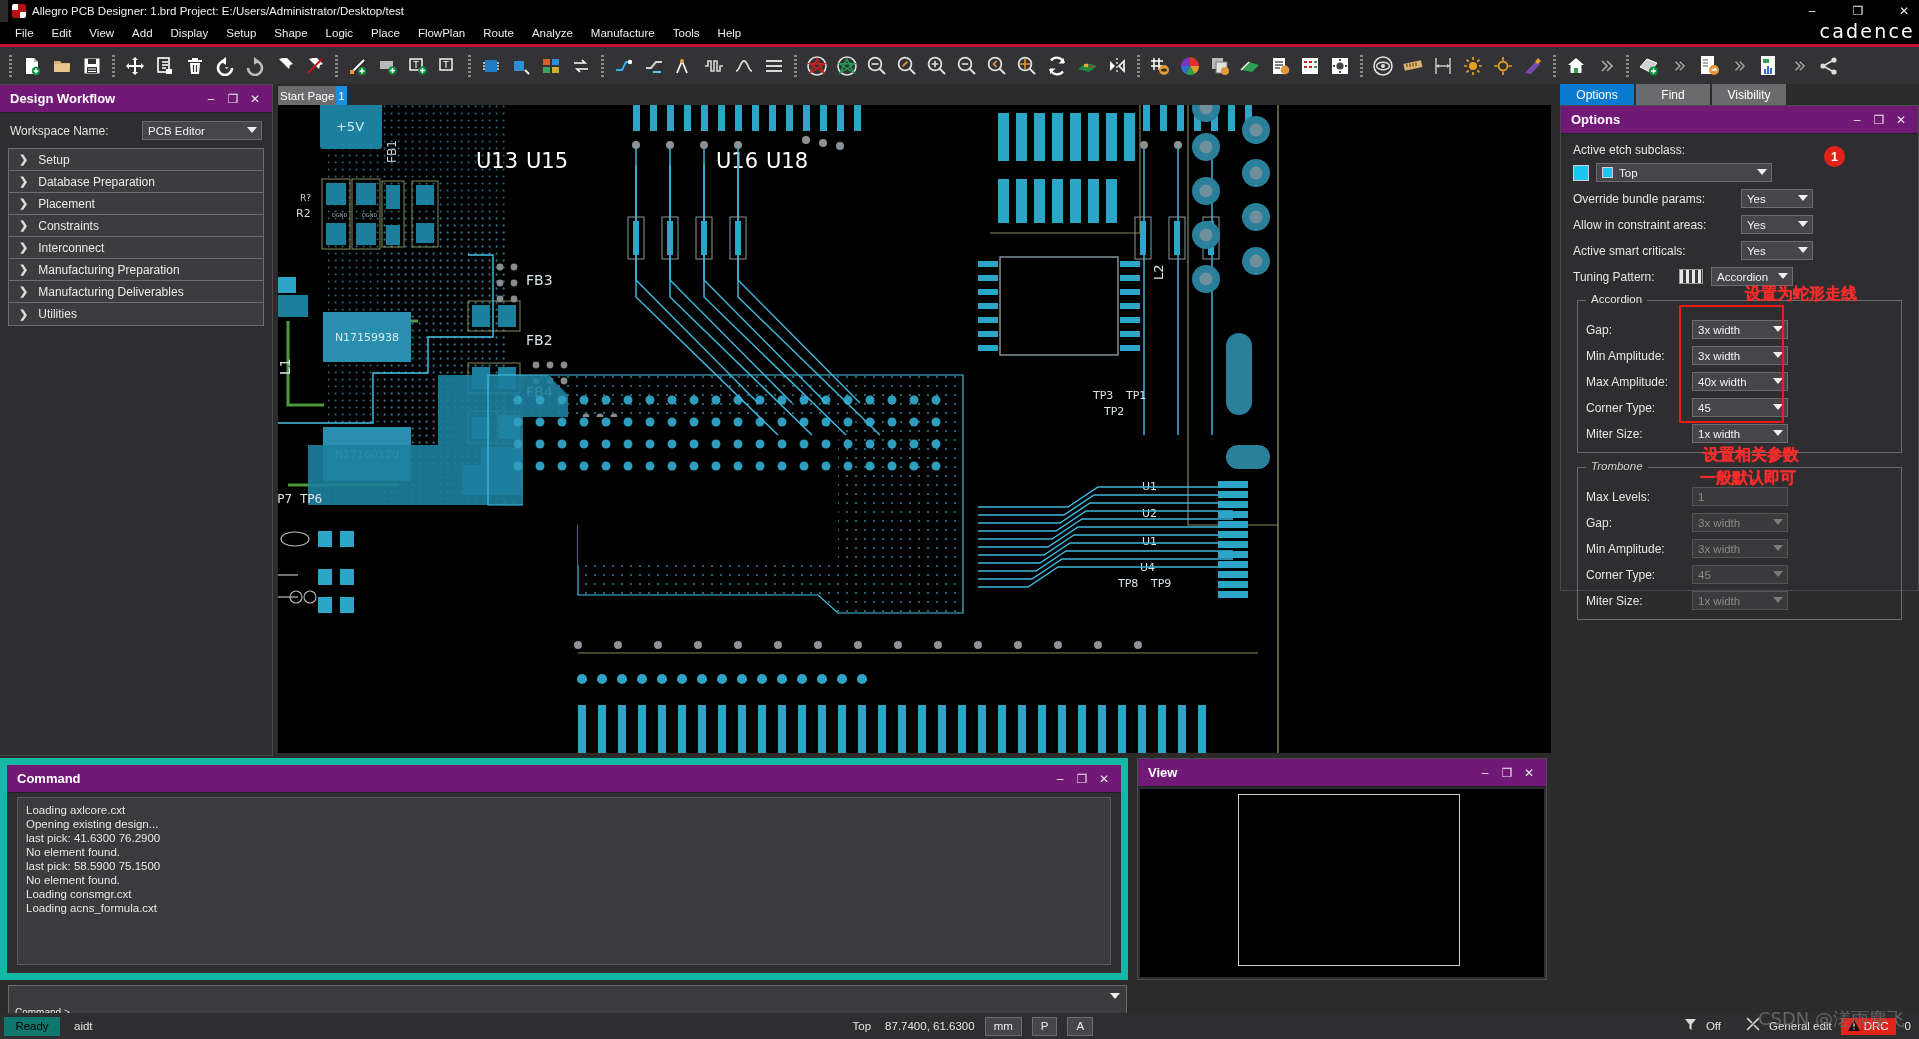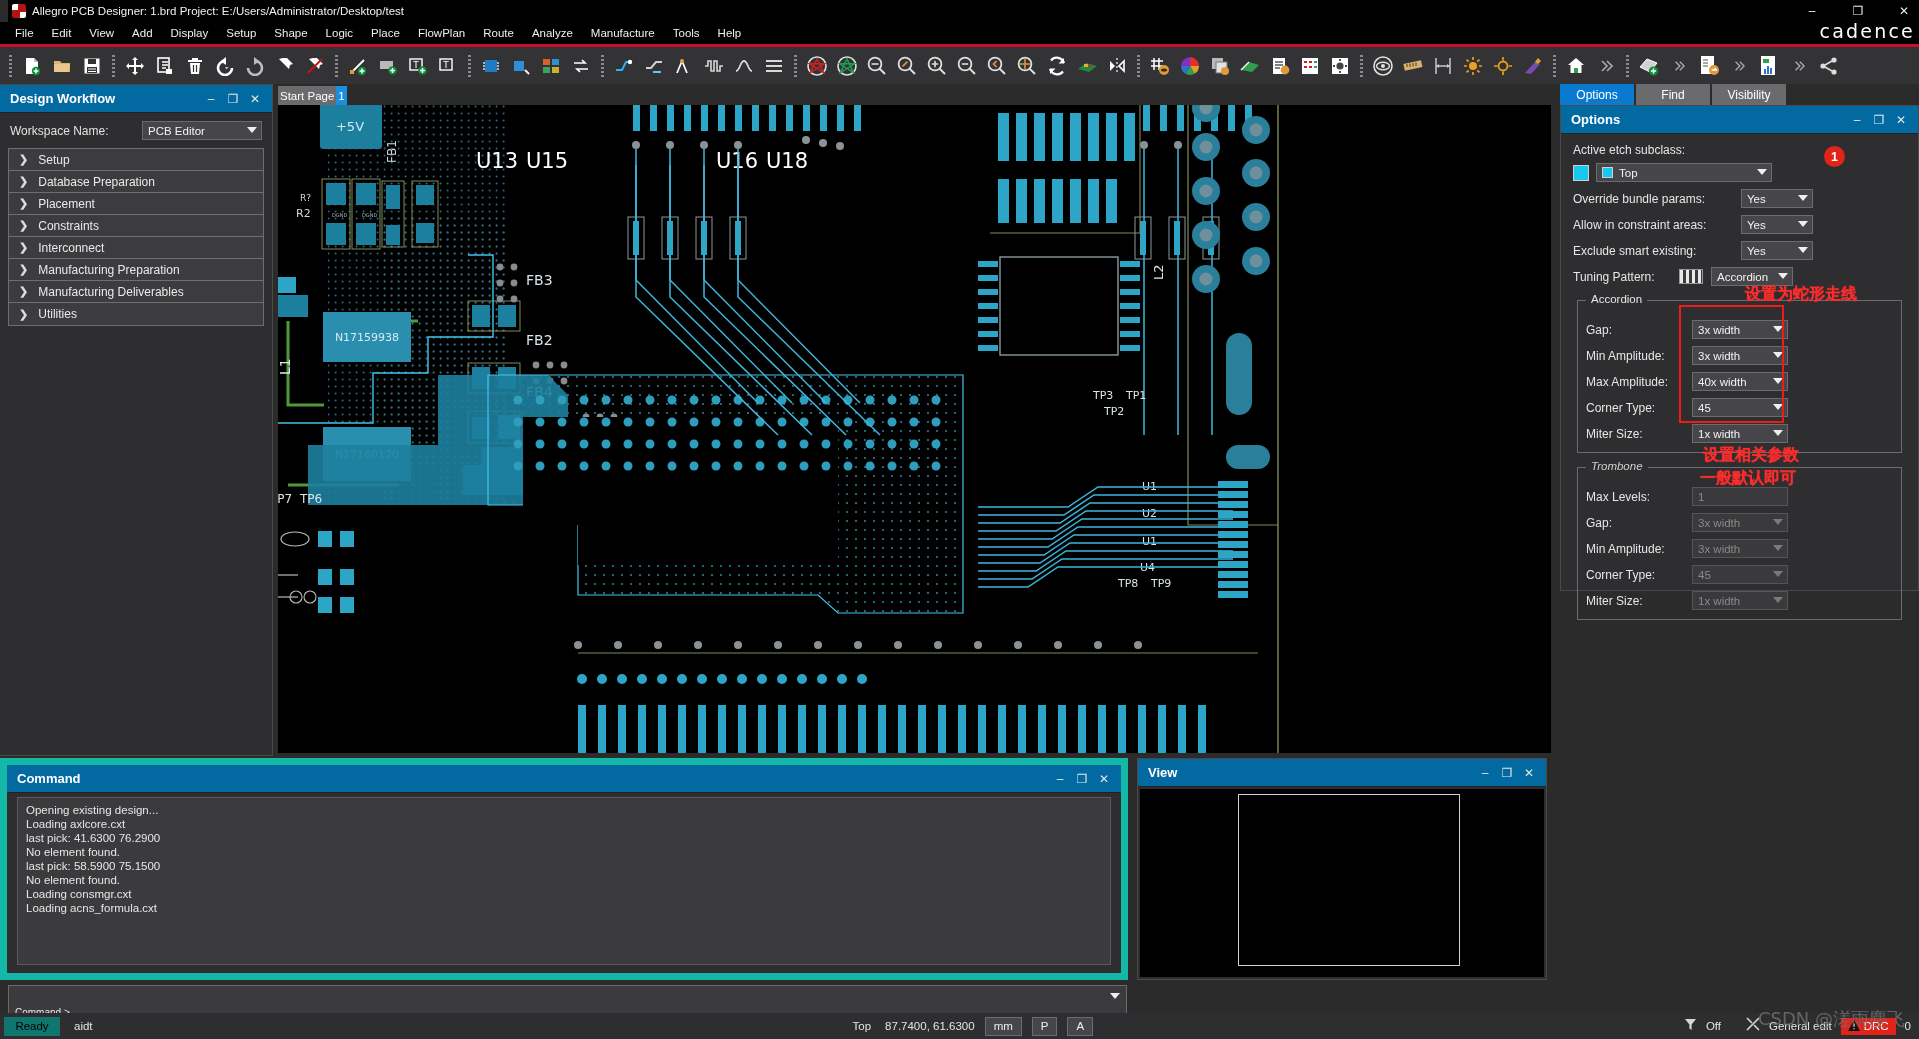--- a/index.html
+++ b/index.html
@@ -58,21 +58,21 @@
   .tb-item svg{ display:block; }
   .tb-sep{ width:3px;height:22px;margin:0 5px;
     background:repeating-linear-gradient(to bottom,#8b8b8b 0 2px,transparent 2px 4px);}
 
   
   .lpanel{
     position:absolute; left:0; top:84px; width:273px; height:672px;
     background:#2e2e30; border:1px solid #4a4a4d; border-left:none;
   }
   .panel-head{
-    height:28px; background:#0369a1; display:flex; align-items:center;
+    height:28px; background:#701a75; display:flex; align-items:center;
     padding:0 6px 0 10px; border-bottom:1px solid #222;
   }
   .panel-head .ph-title{ font-size:13px; font-weight:bold; color:#fff; flex:1; }
   .phbtn{ width:22px;height:20px;display:flex;align-items:center;justify-content:center;
     color:#e6e6e6;font-size:12px;}
 
   .ws-row{ display:flex; align-items:center; padding:8px 10px 6px 10px; }
   .ws-label{ font-size:12px; color:#e2e2e2; }
   .ws-select{
     margin-left:auto; width:120px; height:19px; background:#46464a;
@@ -1187,22 +1187,22 @@
   </div>
 
   <div class="cmdpanel">
     <div class="panel-head">
       <span class="ph-title">Command</span>
       <span class="phbtn">–</span>
       <span class="phbtn">❐</span>
       <span class="phbtn">✕</span>
     </div>
     <div class="cmd-body">
+      <div class="cmd-line">Loading axlcore.cxt</div>
       <div class="cmd-line">Opening existing design...</div>
-      <div class="cmd-line">Loading axlcore.cxt</div>
       <div class="cmd-line">last pick:  41.6300 76.2900</div>
       <div class="cmd-line">No element found.</div>
       <div class="cmd-line">last pick:  58.5900 75.1500</div>
       <div class="cmd-line">No element found.</div>
       <div class="cmd-line">Loading consmgr.cxt</div>
       <div class="cmd-line">Loading acns_formula.cxt</div>
     </div>
   </div>
 
   <div class="viewpanel">
@@ -1253,21 +1253,21 @@
 
       <div class="kv">
         <span class="k">Allow in constraint areas:</span>
         <div class="dd">
           <span>Yes</span>
           <span class="caret"></span>
         </div>
       </div>
 
       <div class="kv">
-        <span class="k">Exclude smart existing:</span>
+        <span class="k">Active smart criticals:</span>
         <div class="dd">
           <span>Yes</span>
           <span class="caret"></span>
         </div>
       </div>
 
       <div class="tune-row">
         <span class="k">Tuning Pattern:</span>
         <span class="pat-ico"></span>
         <div class="dd" style="width:82px">

